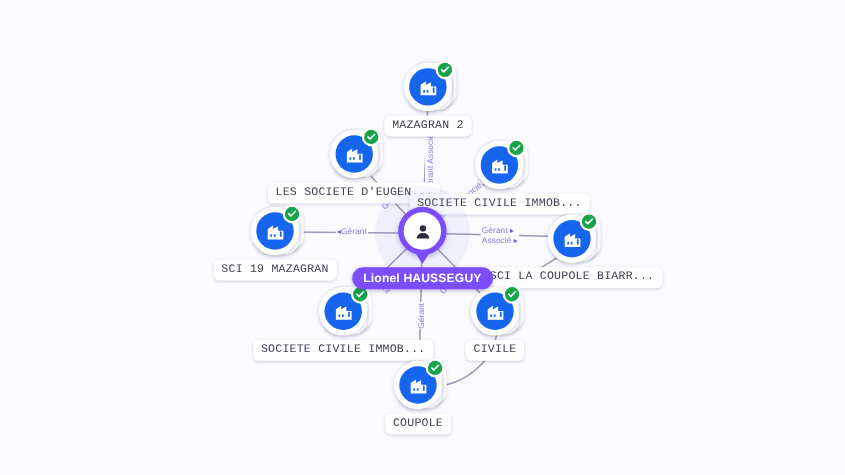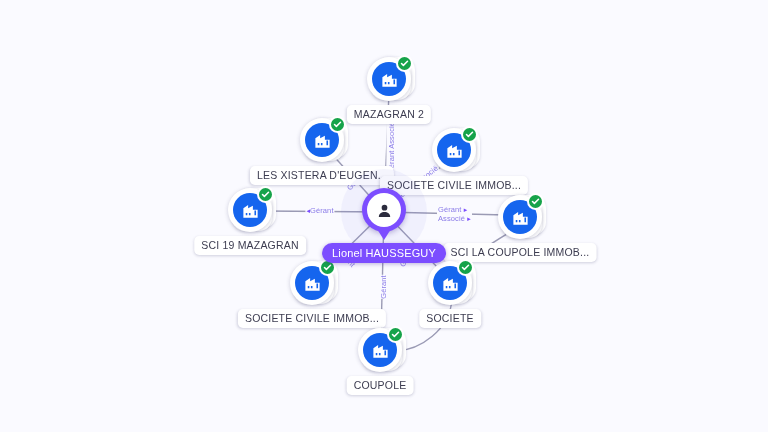--- a/index.html
+++ b/index.html
@@ -100,20 +100,21 @@
     transform: translateX(-50%);
     top: 26px;
     white-space: nowrap;
     background: #ffffff;
     color: #3c3c50;
     font-size: 10.5px;
     letter-spacing: 0.2px;
     padding: 3px 7px 3.5px 7px;
     border-radius: 5px;
     box-shadow: 0 1px 3px rgba(40,40,90,0.20);
+    font-family: Liberation Mono, monospace;
   }
 
   
   #node-center .halo {
     position: absolute;
     width: 86px;
     height: 86px;
     left: -43px;
     top: -43px;
     border-radius: 50%;
@@ -154,21 +155,21 @@
 
   #center-label {
     position: absolute;
     left: 50%;
     transform: translateX(-50%);
     top: 31px;
     white-space: nowrap;
     background: #7c4dff;
     color: #ffffff;
     font-size: 11px;
-    font-weight: 400;
+    font-weight: 700;
     letter-spacing: 0.15px;
     padding: 3.5px 10px 4px 10px;
     border-radius: 10px;
     box-shadow: 0 1px 4px rgba(70,40,150,0.35);
   }
 
   
   .edge-label {
     position: absolute;
     color: #8b7ce8;
@@ -252,21 +253,21 @@
         <svg width="19" height="19" viewBox="0 0 24 24" fill="#ffffff">
           <path d="M3 21V9l6-4v4l6-3v5h6v10H3zm3-3h2v-3H6v3zm4 0h2v-3h-2v3zm7 0h2v-6h-2v6z"></path>
         </svg>
       </div>
       <div class="check-badge">
         <svg width="9" height="9" viewBox="0 0 24 24" fill="none" stroke="#ffffff" stroke-width="4" stroke-linecap="round" stroke-linejoin="round">
             <path d="M4 12l5 5L20 6"></path>
           </svg>
       </div>
     </div>
-    <div class="node-label">LES XISTERA D'EUGEN...</div>
+    <div class="node-label">LES SOCIETE D'EUGEN...</div>
   </div>
 
   <div class="node" id="node-societe-haut" style="left:454px; top:150px;">
     <div class="card-stack s1"></div>
     <div class="card-stack s2"></div>
     <div class="company-disc">
       <div class="company-inner">
         <svg width="19" height="19" viewBox="0 0 24 24" fill="#ffffff">
           <path d="M3 21V9l6-4v4l6-3v5h6v10H3zm3-3h2v-3H6v3zm4 0h2v-3h-2v3zm7 0h2v-6h-2v6z"></path>
         </svg>
@@ -306,21 +307,21 @@
         <svg width="19" height="19" viewBox="0 0 24 24" fill="#ffffff">
           <path d="M3 21V9l6-4v4l6-3v5h6v10H3zm3-3h2v-3H6v3zm4 0h2v-3h-2v3zm7 0h2v-6h-2v6z"></path>
         </svg>
       </div>
       <div class="check-badge">
         <svg width="9" height="9" viewBox="0 0 24 24" fill="none" stroke="#ffffff" stroke-width="4" stroke-linecap="round" stroke-linejoin="round">
             <path d="M4 12l5 5L20 6"></path>
           </svg>
       </div>
     </div>
-    <div class="node-label">SCI LA COUPOLE IMMOB...</div>
+    <div class="node-label">SCI LA COUPOLE BIARR...</div>
   </div>
 
   <div class="node" id="node-societe-bas" style="left:312px; top:283px;">
     <div class="card-stack s1"></div>
     <div class="card-stack s2"></div>
     <div class="company-disc">
       <div class="company-inner">
         <svg width="19" height="19" viewBox="0 0 24 24" fill="#ffffff">
           <path d="M3 21V9l6-4v4l6-3v5h6v10H3zm3-3h2v-3H6v3zm4 0h2v-3h-2v3zm7 0h2v-6h-2v6z"></path>
         </svg>
@@ -342,21 +343,21 @@
         <svg width="19" height="19" viewBox="0 0 24 24" fill="#ffffff">
           <path d="M3 21V9l6-4v4l6-3v5h6v10H3zm3-3h2v-3H6v3zm4 0h2v-3h-2v3zm7 0h2v-6h-2v6z"></path>
         </svg>
       </div>
       <div class="check-badge">
         <svg width="9" height="9" viewBox="0 0 24 24" fill="none" stroke="#ffffff" stroke-width="4" stroke-linecap="round" stroke-linejoin="round">
             <path d="M4 12l5 5L20 6"></path>
           </svg>
       </div>
     </div>
-    <div class="node-label">SOCIETE</div>
+    <div class="node-label">CIVILE</div>
   </div>
 
   <div class="node" id="node-chistera" style="left:380px; top:350px;">
     <div class="card-stack s1"></div>
     <div class="card-stack s2"></div>
     <div class="company-disc">
       <div class="company-inner">
         <svg width="19" height="19" viewBox="0 0 24 24" fill="#ffffff">
           <path d="M3 21V9l6-4v4l6-3v5h6v10H3zm3-3h2v-3H6v3zm4 0h2v-3h-2v3zm7 0h2v-6h-2v6z"></path>
         </svg>

